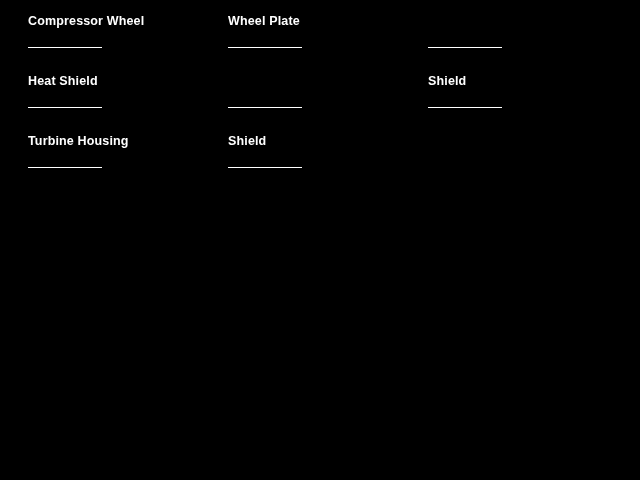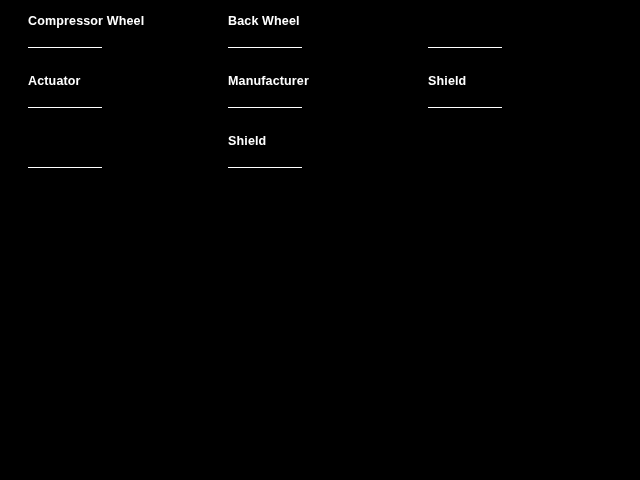--- a/index.html
+++ b/index.html
@@ -49,41 +49,41 @@
 <body>
 
 <div class="form-grid">
 
   <div class="field">
     <div class="field-label">Compressor Wheel</div>
     <div class="field-rule"></div>
   </div>
 
   <div class="field">
-    <div class="field-label">Back Wheel</div>
+    <div class="field-label">Wheel Plate</div>
     <div class="field-rule"></div>
   </div>
   <div class="field">
     <div class="field-rule"></div>
   </div>
 
   <div class="field">
-    <div class="field-label">Actuator</div>
+    <div class="field-label">Heat Shield</div>
     <div class="field-rule"></div>
   </div>
   <div class="field">
-    <div class="field-label">Manufacturer</div>
     <div class="field-rule"></div>
   </div>
 
   <div class="field">
     <div class="field-label">Shield</div>
     <div class="field-rule"></div>
   </div>
   <div class="field">
+    <div class="field-label">Turbine Housing</div>
     <div class="field-rule"></div>
   </div>
   <div class="field">
     <div class="field-label">Shield</div>
     <div class="field-rule"></div>
   </div>
 
 </div>
 
 </body></html>

